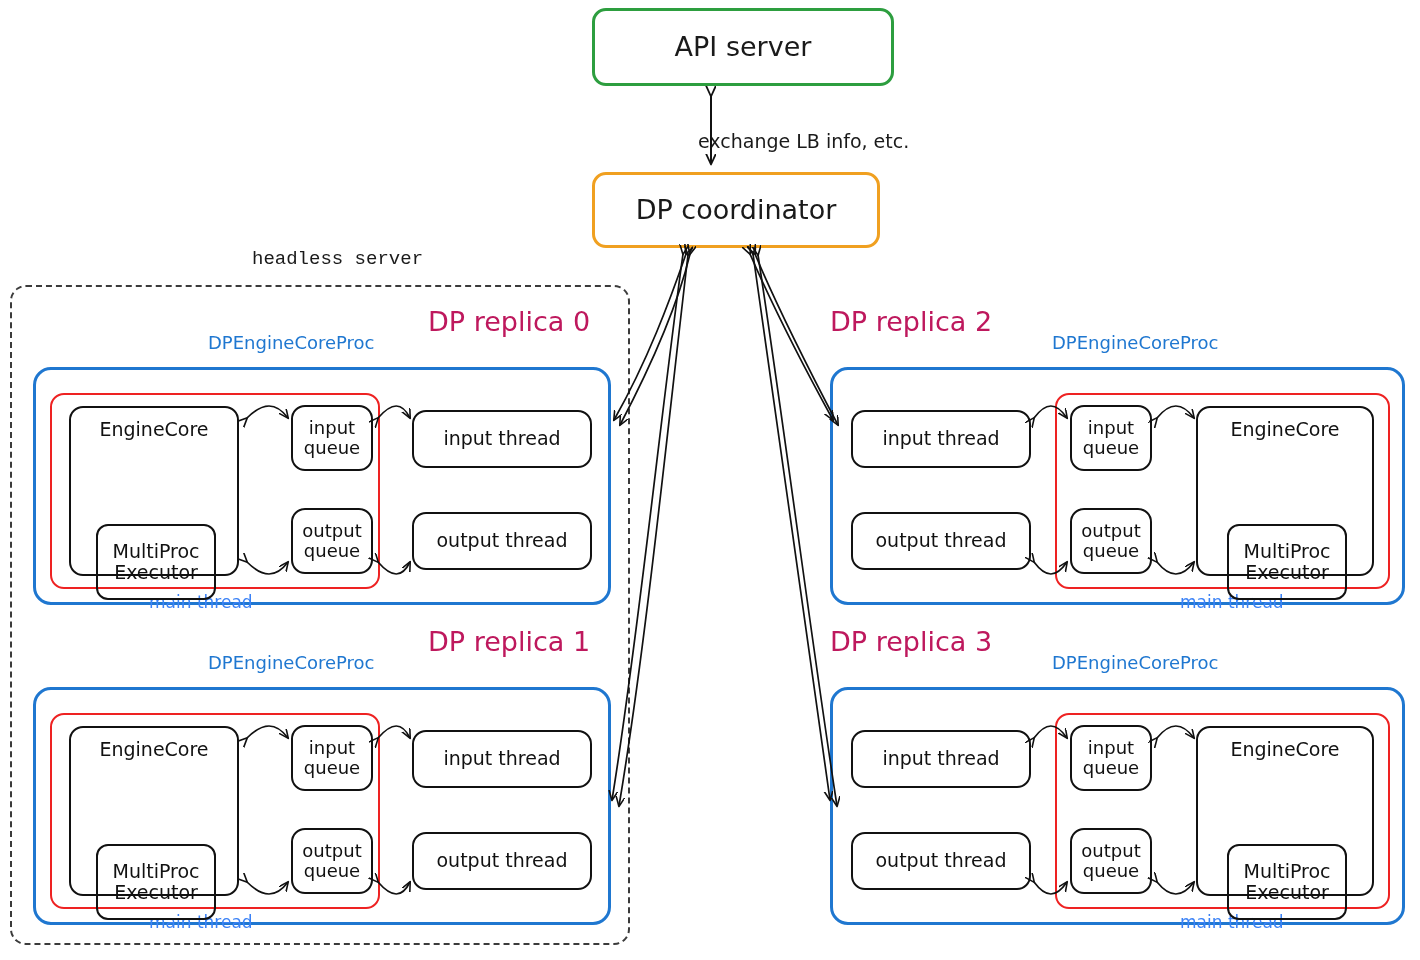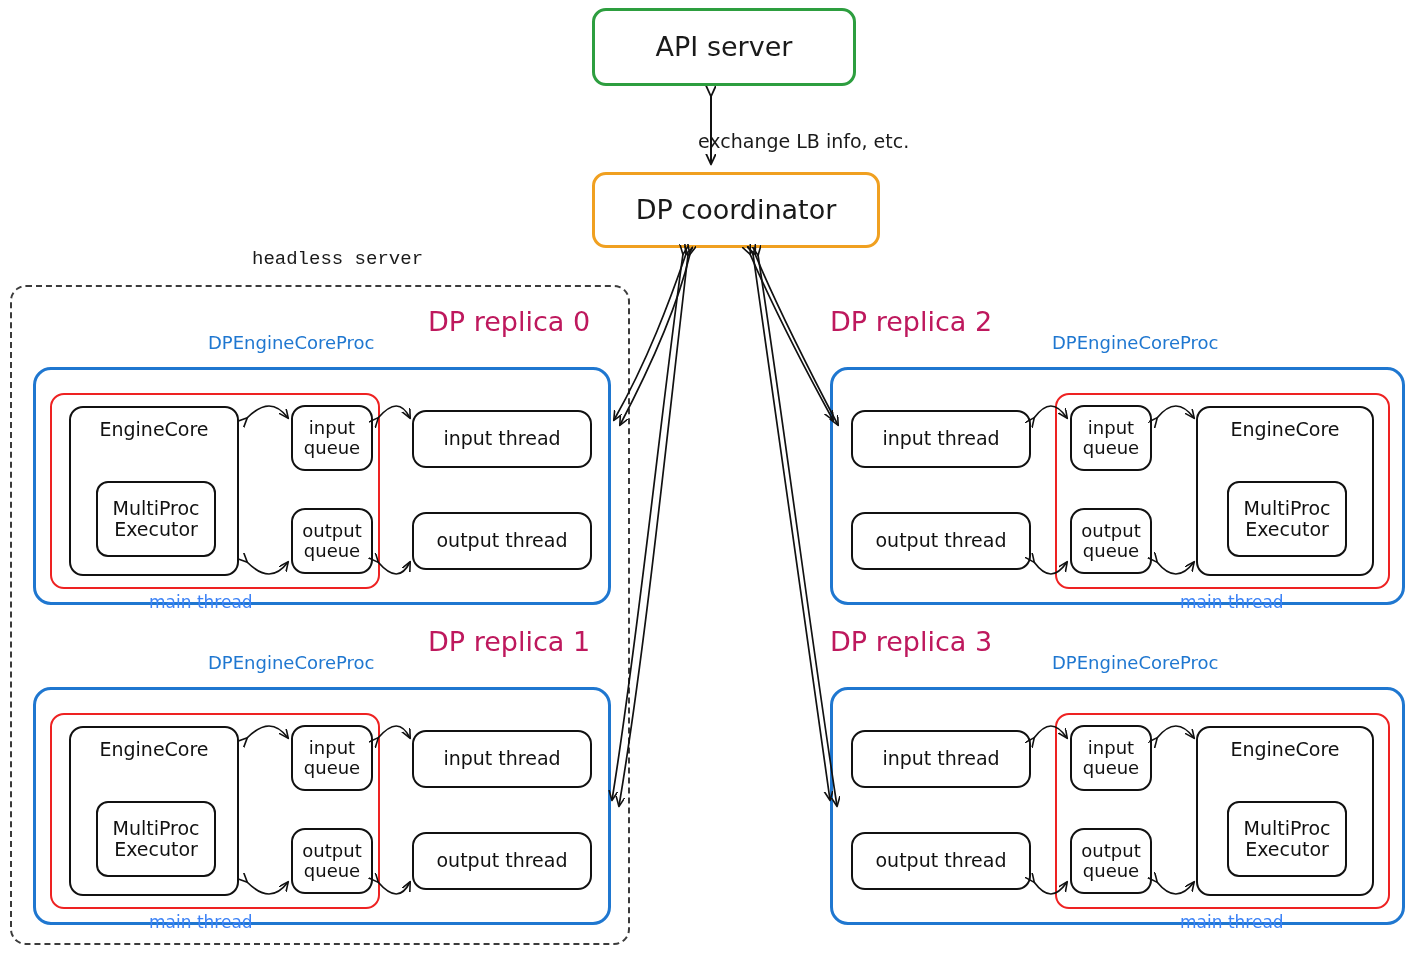--- a/index.html
+++ b/index.html
@@ -132,20 +132,21 @@
     position: absolute;
     box-sizing: border-box;
     border: 2.5px solid #111111;
     border-radius: 12px;
     display: flex;
     align-items: center;
     justify-content: center;
     text-align: center;
     font-size: 19px;
     color: #111111;
+    margin-top: 43px;
   }
   .queue-box { font-size: 18px; }
   .thread-node { font-size: 19px; }
 
   
   #arrows {
     position: absolute;
     top: 0;
     left: 0;
     width: 1420px;
@@ -167,21 +168,21 @@
     font-size: 19px;
     color: #1a1a1a;
     white-space: nowrap;
   }
 </style>
 </head>
 <body>
 
 <div id="canvas">
 
-  <div class="box node-api" style="left:592px; top:8px; width:264px; height:78px;">
+  <div class="box node-api" style="left:592px; top:8px; width:302px; height:78px;">
     <span class="label-text">API server</span>
   </div>
 
   <div class="box node-coord" style="left:592px; top:172px; width:288px; height:76px;">
     <span class="label-text">DP coordinator</span>
   </div>
 
   <div class="edge-label" style="left:698px; top:130px;">exchange LB info, etc.</div>
 
   <div class="headless-caption" style="left:252px; top:248px;font-family:Liberation Mono, monospace;">headless server</div>

